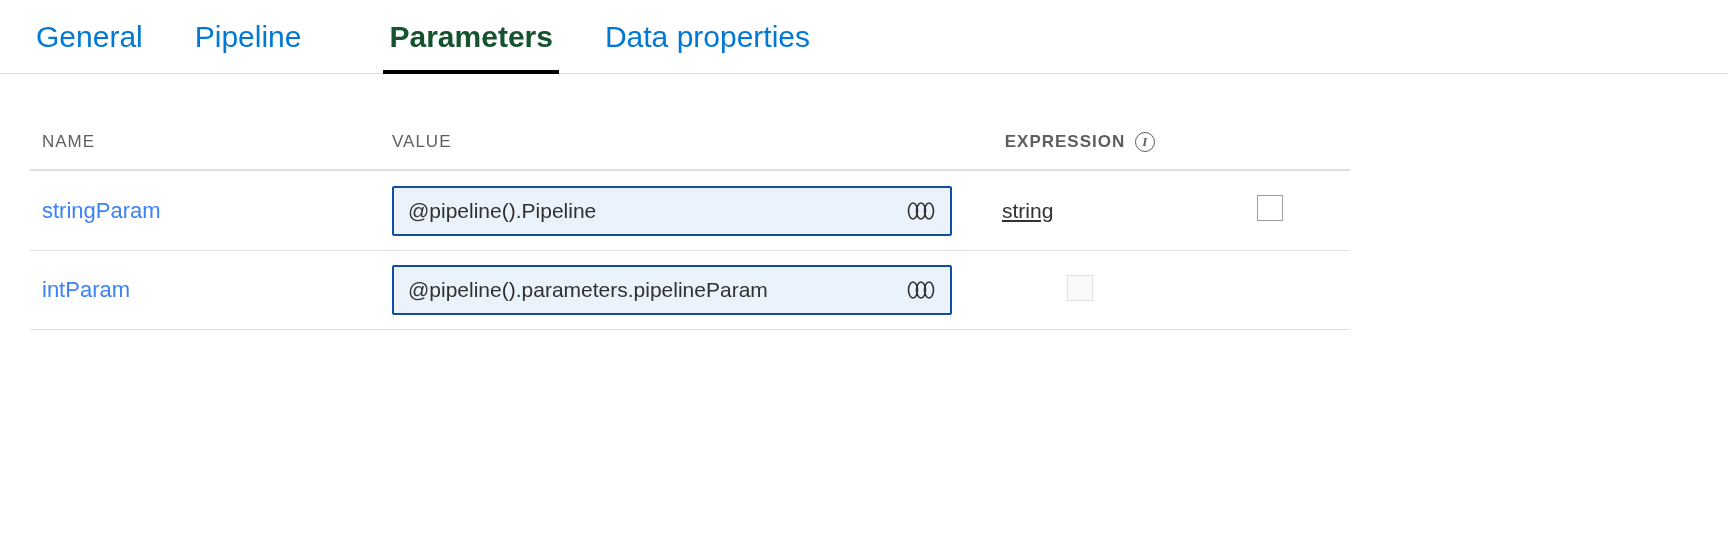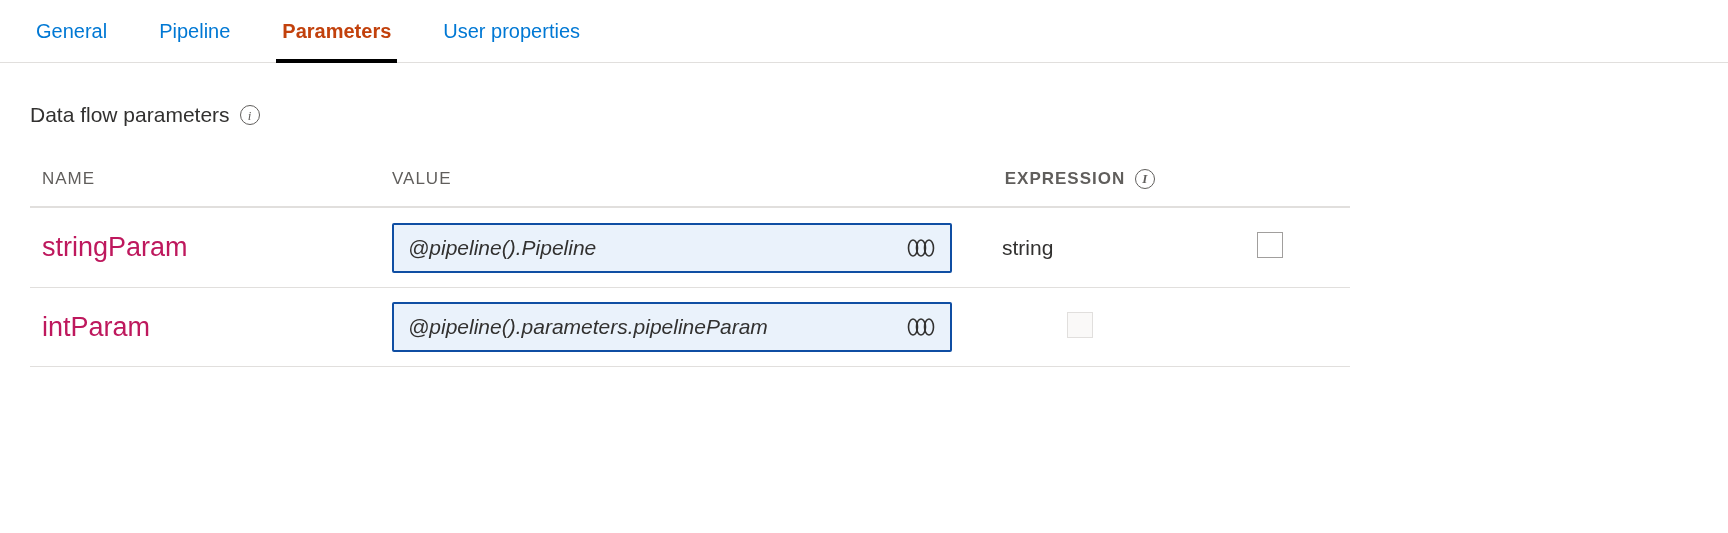--- a/index.html
+++ b/index.html
@@ -10,30 +10,31 @@
       font-size: 20px;
     }
     .tabs {
       display: flex;
       gap: 40px;
       padding: 10px 30px 0 30px;
       border-bottom: 1px solid #e1dfdd;
     }
     .tab {
       padding: 10px 6px 16px 6px;
-      font-size: 20px;
+      font-size: 30px;
       cursor: pointer;
       color: #0078d4;
       border-bottom: 4px solid transparent;
       margin-bottom: -1px;
     }
     .tab.active {
-      color: #c2410c;
+      color: #14532d;
       font-weight: 600;
       border-bottom-color: #000;
+      margin-left: 36px;
     }
     .content {
       padding: 40px 30px 0 30px;
       max-width: 1380px;
     }
     .section-title {
       font-size: 21px;
       color: #323130;
       display: inline-flex;
       align-items: center;
@@ -66,38 +67,37 @@
       min-height: 56px;
     }
     .row:last-child { border-bottom: 1px solid #e1dfdd; }
     .header .cell {
       font-size: 17px;
       letter-spacing: 1px;
       color: #605e5c;
       text-transform: uppercase;
     }
     .cell { padding: 8px 12px; }
-    .cell.name { color: #be185d; font-size: 27px; }
-    .cell.type { color: #323130; font-size: 21px; }
+    .cell.name { color: #3b82f6; font-size: 22px; }
+    .cell.type { color: #323130; font-size: 21px; text-decoration: underline; }
     .header .cell.expr { display: inline-flex; align-items: center; gap: 10px; }
     .cell.expr { justify-self: center; font-weight: bold; }
 
     .value-box {
       display: flex;
       align-items: center;
       justify-content: space-between;
       height: 50px;
       border: 2.5px solid #0f4ea3;
       background: #eaf2fb;
       padding: 0 14px;
       border-radius: 2px;
       color: #323130;
       font-size: 21px;
       width: 560px;
-      font-style: italic;
     }
     .dynamic-icon {
       display: inline-block;
       color: #323130;
     }
     .dynamic-icon svg { display: block; }
 
     .checkbox {
       width: 26px; height: 26px;
       border: 1.5px solid #a19f9d;
@@ -109,28 +109,24 @@
       background: #faf9f8;
     }
   </style>
 </head>
 <body>
 
 <div class="tabs">
   <div class="tab">General</div>
   <div class="tab">Pipeline</div>
   <div class="tab active">Parameters</div>
-  <div class="tab">User properties</div>
+  <div class="tab">Data properties</div>
 </div>
 
 <div class="content">
-  <div class="section-title">
-    <span>Data flow parameters</span>
-    <span class="info-icon">i</span>
-  </div>
 
   <div class="params-table">
 
     <div class="row header">
       <div class="cell">NAME</div>
       <div class="cell">VALUE</div>
       <div class="cell expr">
         <span>EXPRESSION</span>
         <span class="info-icon">i</span>
       </div>

